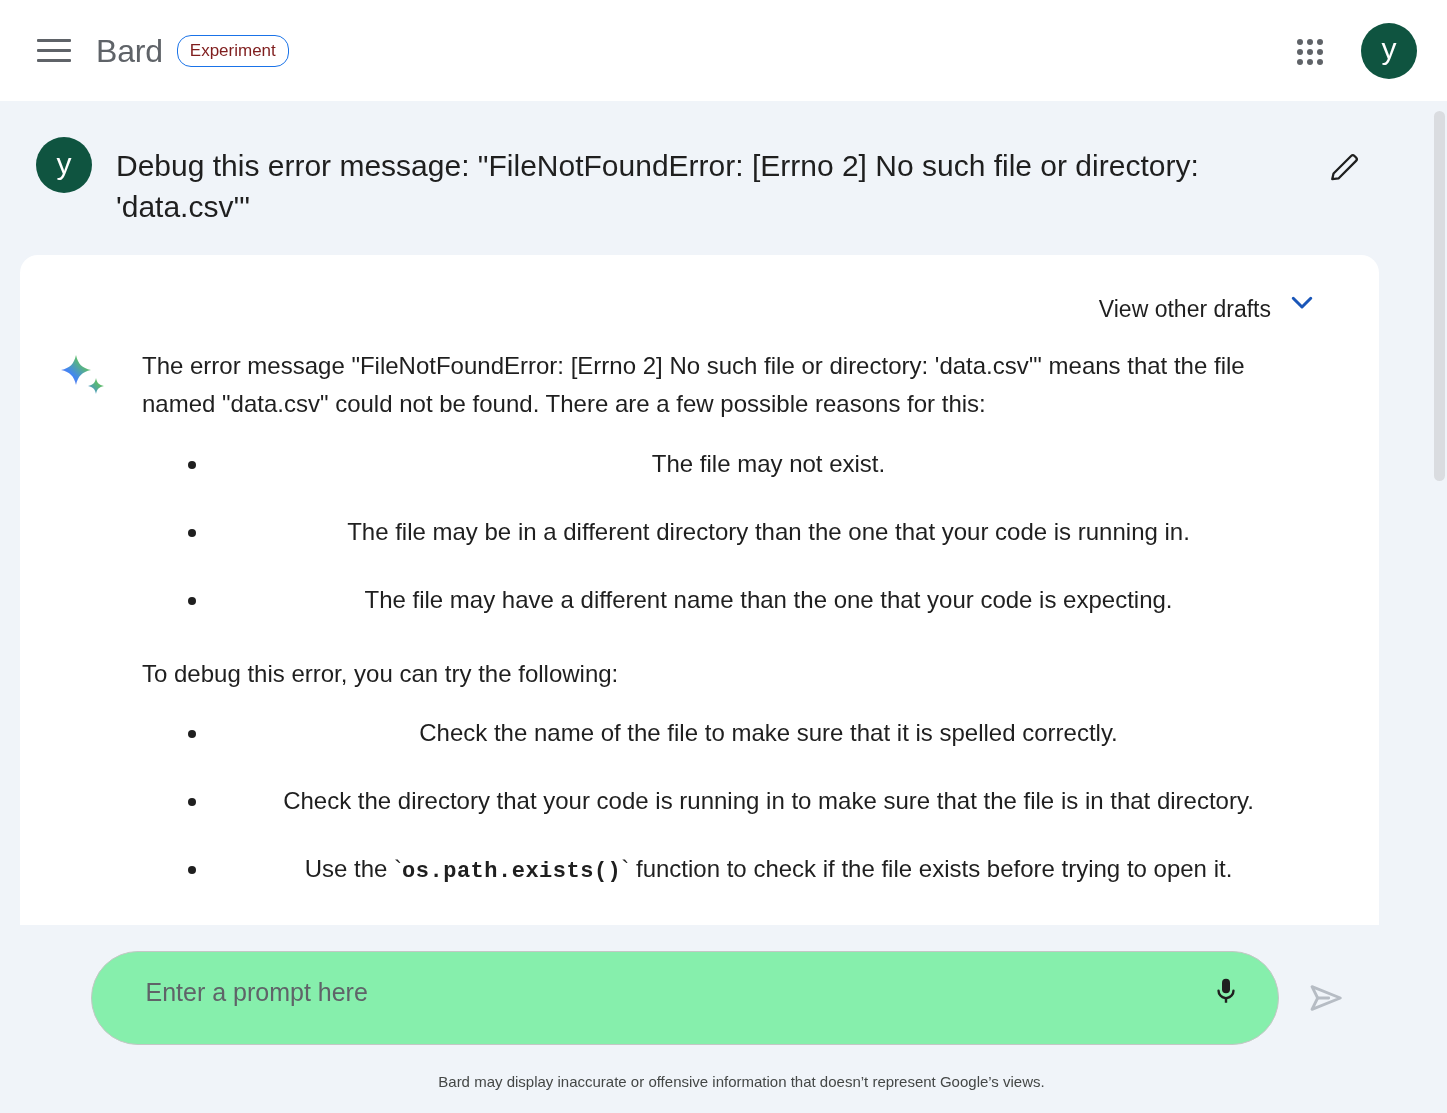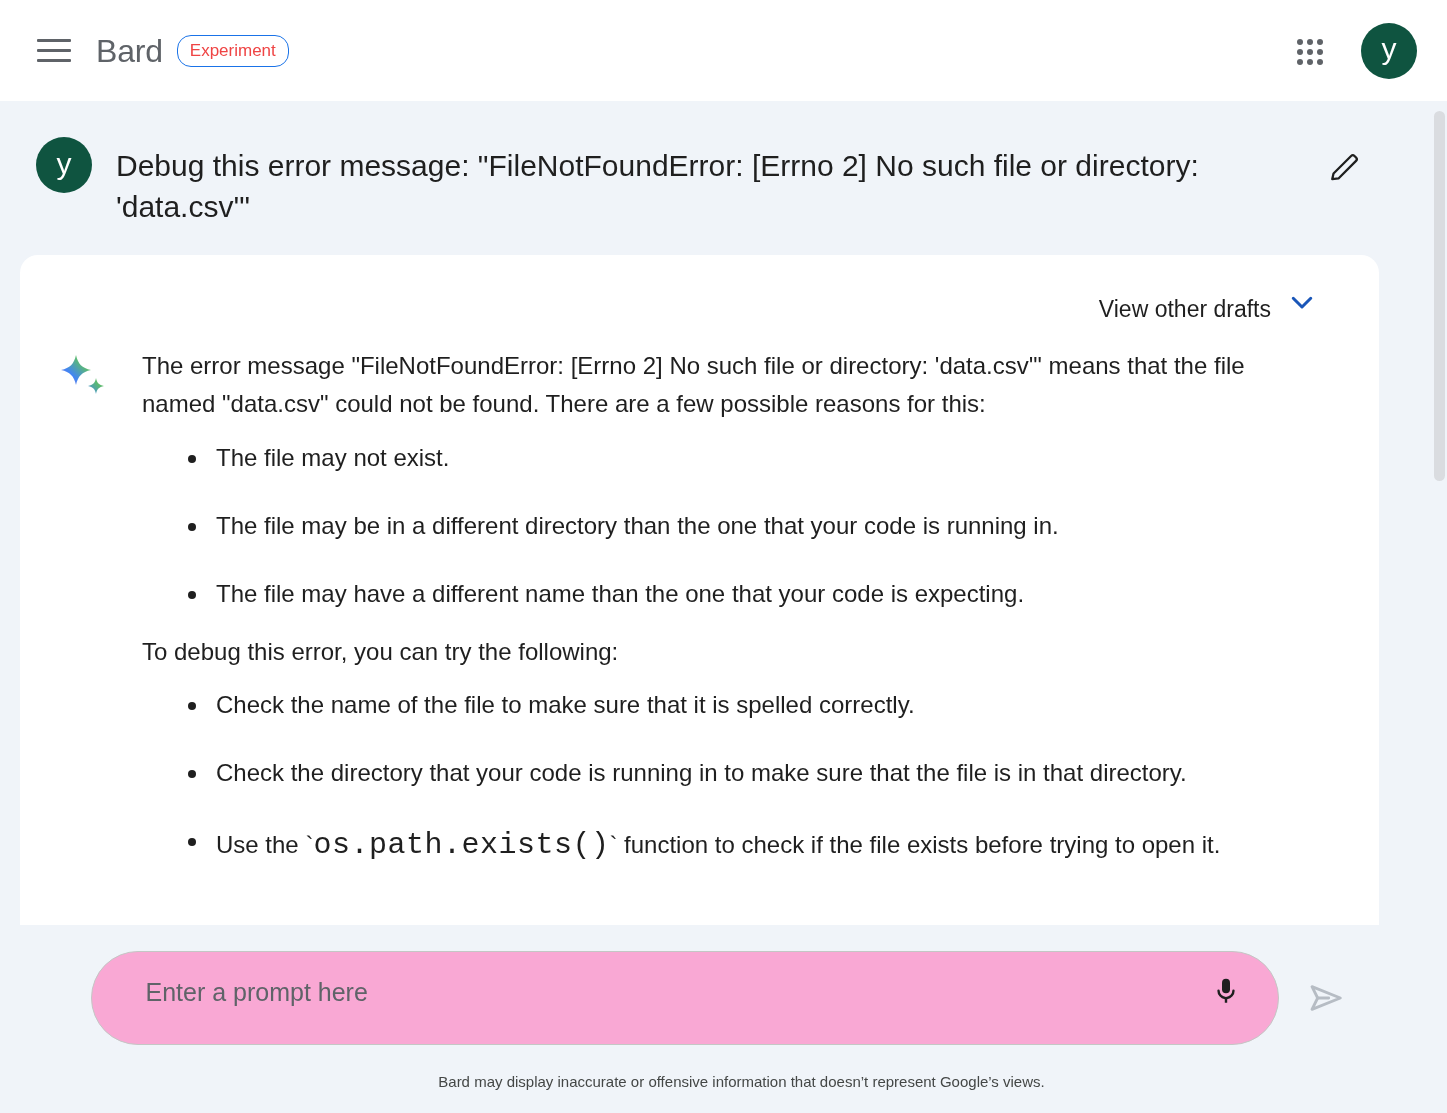--- a/index.html
+++ b/index.html
@@ -67,21 +67,21 @@
   }
   .brand-name {
     font-size: 32px;
     color: #5f6368;
     letter-spacing: -0.2px;
     font-weight: 400;
     line-height: 1;
   }
   .brand-badge {
     border: 1px solid #1a73e8;
-    color: #ef4444;
+    color: #7f1d1d;
     font-size: 17px;
     line-height: 1;
     padding: 6px 12px 7px;
     border-radius: 14px;
     white-space: nowrap;
   }
 
   .topbar-spacer { flex: 1 1 auto; }
 
   .apps-grid {
@@ -214,22 +214,22 @@
   }
   .answer-body {
     flex: 1 1 auto;
     margin-left: 28px;
     font-size: 24px;
     line-height: 1.58;
     color: #1f1f1f;
     padding-right: 12px;
   }
   .answer-body p { margin: 0; }
-  .answer-body p + ul { margin-top: 16px; }
-  .answer-body ul + p { margin-top: 20px; }
+  .answer-body p + ul { margin-top: 22px; text-align: center; }
+  .answer-body ul + p { margin-top: 36px; }
 
   .answer-body ul {
     list-style: none;
     margin: 0 0 0 46px;
     padding: 0;
   }
   .answer-body ul li {
     position: relative;
     padding-left: 28px;
     margin-bottom: 30px;
@@ -241,43 +241,44 @@
     left: 0;
     top: 16px;
     width: 8px;
     height: 8px;
     border-radius: 50%;
     background: #1f1f1f;
   }
 
   code.inline {
     font-family: "Liberation Mono", monospace;
-    font-size: 30px;
+    font-size: 22px;
     letter-spacing: 0.5px;
+    font-weight: bold;
   }
 
   
   .composer-zone {
     flex: 0 0 188px;
     background: #f0f4f9;
     display: flex;
     flex-direction: column;
     align-items: center;
     justify-content: flex-start;
     padding-top: 26px;
     position: relative;
     z-index: 10;
   }
 
   .composer {
     width: 1188px;
     height: 94px;
     border: 1px solid #c4c7c5;
     border-radius: 47px;
-    background: #f9a8d4;
+    background: #86efac;
     display: flex;
     align-items: center;
     padding: 0 26px 12px 54px;
   }
   .composer-input {
     flex: 1 1 auto;
     border: none;
     outline: none;
     background: transparent;
     font-family: "Liberation Sans", sans-serif;

